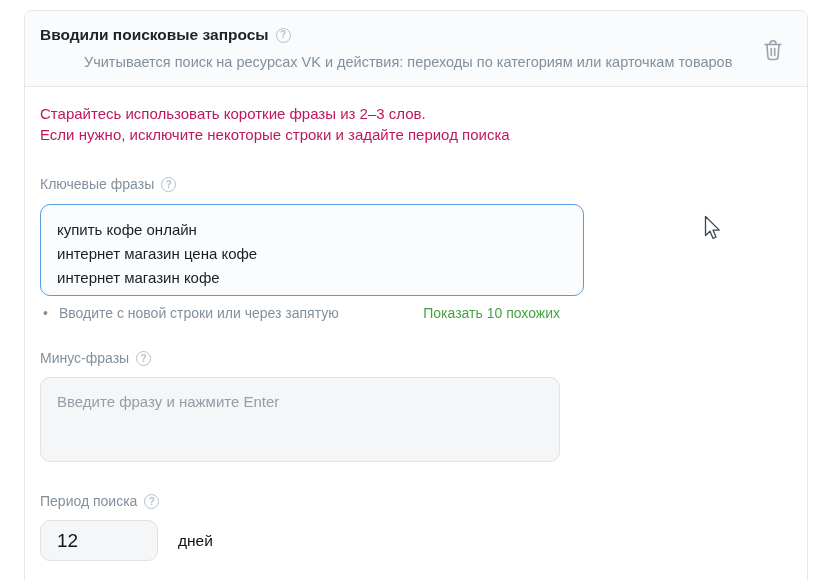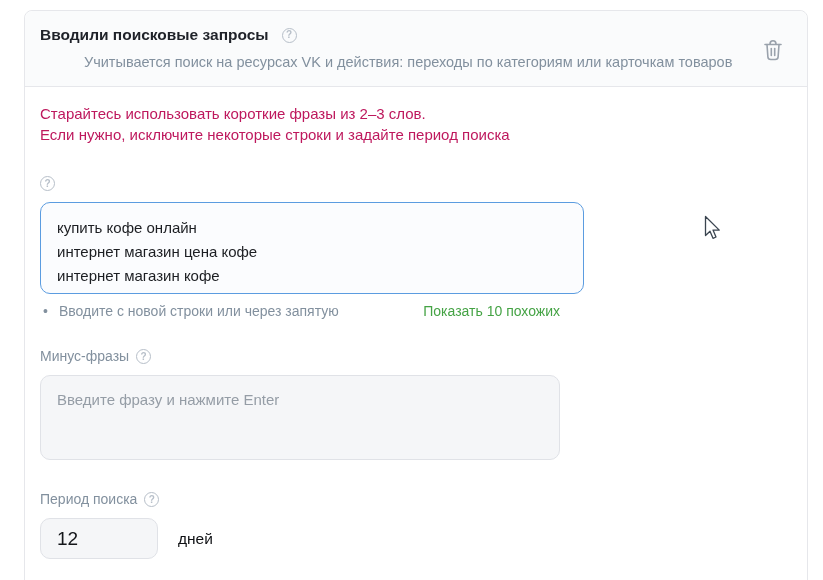--- a/index.html
+++ b/index.html
@@ -21,21 +21,21 @@
   .card-header {
     position: relative;
     background: #fafbfc;
     border-bottom: 1px solid #e6e7eb;
     border-radius: 8px 8px 0 0;
     padding: 14px 16px 14px 15px;
   }
   .title-row {
     display: flex;
     align-items: center;
-    gap: 13px;
+    gap: 7px;
   }
   .card-title {
     font-size: 15.5px;
     font-weight: 700;
     color: #1f2229;
     line-height: 20px;
   }
   .help-icon {
     display: inline-flex;
     align-items: center;
@@ -189,20 +189,21 @@
   </div>
 
   <div class="card-body">
 
     <div class="intro">
       <div>Старайтесь использовать короткие фразы из 2–3 слов.</div>
       <div>Если нужно, исключите некоторые строки и задайте период поиска</div>
     </div>
 
     <div class="field-label keywords-label">
+      <span>Ключевые фразы</span>
       <span class="help-icon">?</span>
     </div>
     <textarea class="keywords-area" spellcheck="false" style="">купить кофе онлайн
 интернет магазин цена кофе
 интернет магазин кофе</textarea>
 
     <div class="hint-row">
       <span class="hint-left">
         <span>•</span>
         <span>Вводите с новой строки или через запятую</span>

